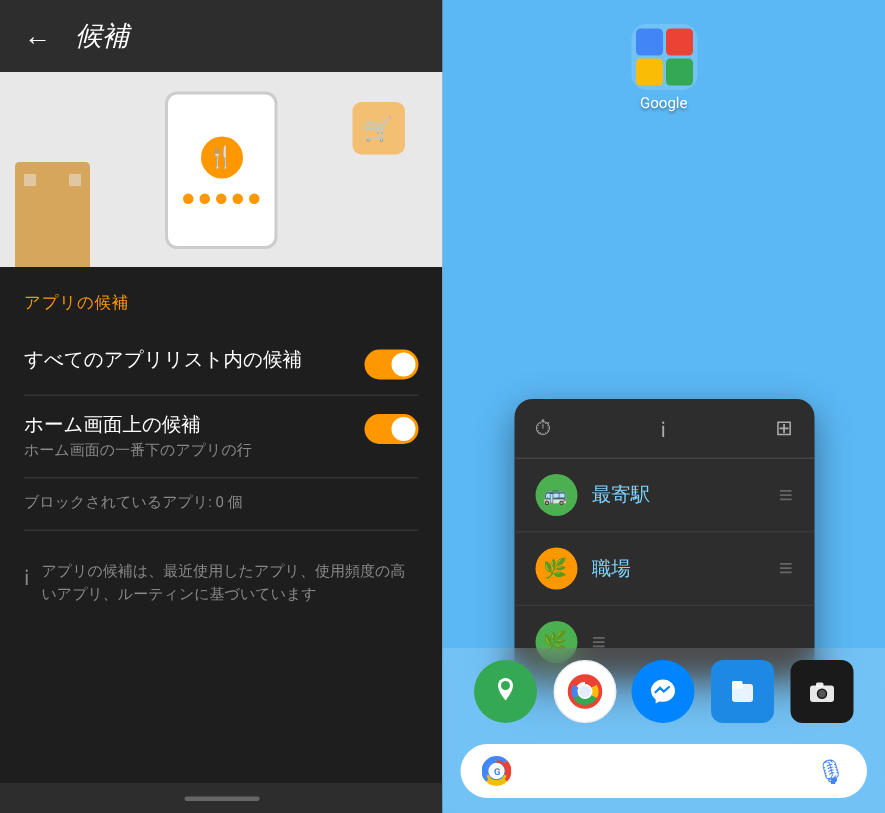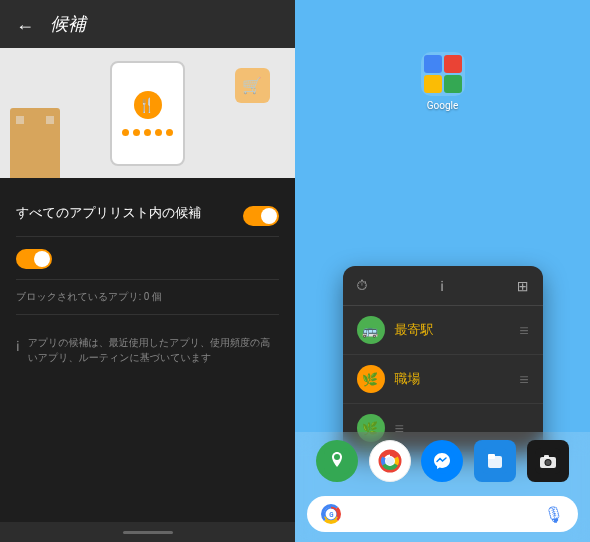--- a/index.html
+++ b/index.html
@@ -255,21 +255,20 @@
       gap: 16px;
       padding: 16px 20px 8px;
       justify-content: center;
     }
 
     .app-icon-group {
       display: flex;
       flex-direction: column;
       align-items: center;
       gap: 4px;
-      margin-top: 36px;
     }
 
     .app-label {
       color: white;
       font-size: 10px;
       text-shadow: 0 1px 2px rgba(0,0,0,0.4);
     }
 
     
     .google-cluster {
@@ -343,21 +342,21 @@
       height: 28px;
       border-radius: 50%;
       display: flex;
       align-items: center;
       justify-content: center;
       font-size: 13px;
       flex-shrink: 0;
     }
 
     .popup-row-text {
-      color: #eab308;
+      color: #7dd3fc;
       font-size: 13px;
       flex: 1;
     }
 
     .popup-row-handle {
       color: #666;
       font-size: 16px;
     }
 
     
@@ -450,29 +449,34 @@
         <div class="dot"></div>
         <div class="dot"></div>
         <div class="dot"></div>
         <div class="dot"></div>
       </div>
     </div>
     <div class="cart-icon">🛒</div>
   </div>
 
   <div class="content-area">
+    <div class="section-label">アプリの候補</div>
 
     <div class="setting-item">
       <div class="setting-text">
         <div class="setting-title">すべてのアプリリスト内の候補</div>
       </div>
       <div class="toggle"></div>
     </div>
 
     <div class="setting-item">
+      <div class="setting-text">
+        <div class="setting-title">ホーム画面上の候補</div>
+        <div class="setting-subtitle">ホーム画面の一番下のアプリの行</div>
+      </div>
       <div class="toggle"></div>
     </div>
 
     <div class="setting-item no-toggle">
       <div class="setting-text">
         <div class="setting-subtitle">ブロックされているアプリ: 0 個</div>
       </div>
     </div>
 
     <div class="info-text">

